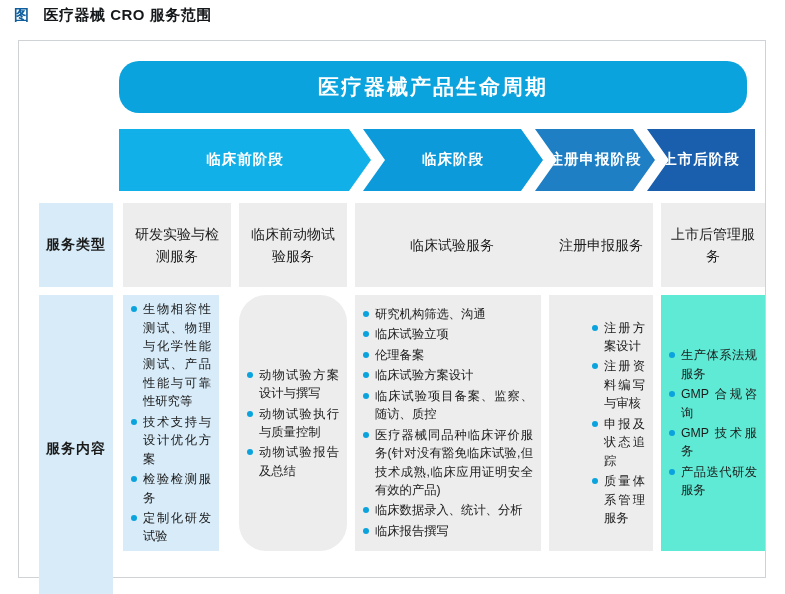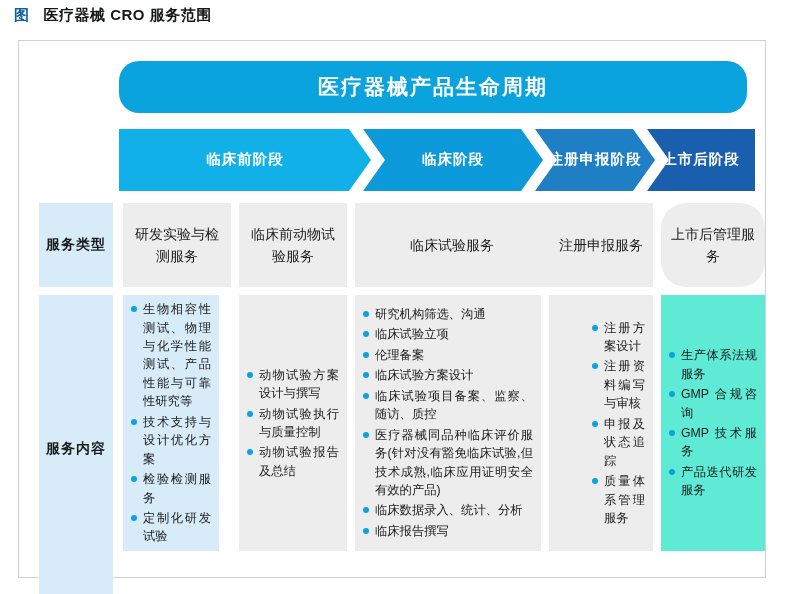--- a/index.html
+++ b/index.html
@@ -131,33 +131,33 @@
     justify-content: center;
     text-align: center;
     box-sizing: border-box;
     padding: 0 8px;
     line-height: 1.6;
   }
   #type-0 { left: 104px; width: 108px; }
   #type-1 { left: 220px; width: 108px; }
   #type-2 { left: 336px; width: 194px; }
   #type-3 { left: 530px; width: 104px; }
-  #type-4 { left: 642px; width: 104px; border-radius: 25px; }
+  #type-4 { left: 642px; width: 104px; }
 
   
   .content-cell {
     position: absolute;
     top: 254px;
     height: 256px;
     box-sizing: border-box;
     padding: 10px 8px 8px 8px;
     overflow: hidden;
   }
   #content-0 { left: 104px; width: 96px; background: #d7ebf8; }
-  #content-1 { left: 220px; width: 108px; background: #ededed; }
+  #content-1 { left: 220px; width: 108px; background: #ededed; border-radius: 27px; }
   #content-2 { left: 336px; width: 186px; background: #ededed; }
   #content-3 { left: 530px; width: 104px; background: #ededed; padding-left: 43px; }
   #content-4 { left: 642px; width: 104px; background: #5eead4; }
 
   .bullet-list {
     margin: 0;
     padding: 0;
     list-style: none;
   }
   .bullet-list li {

